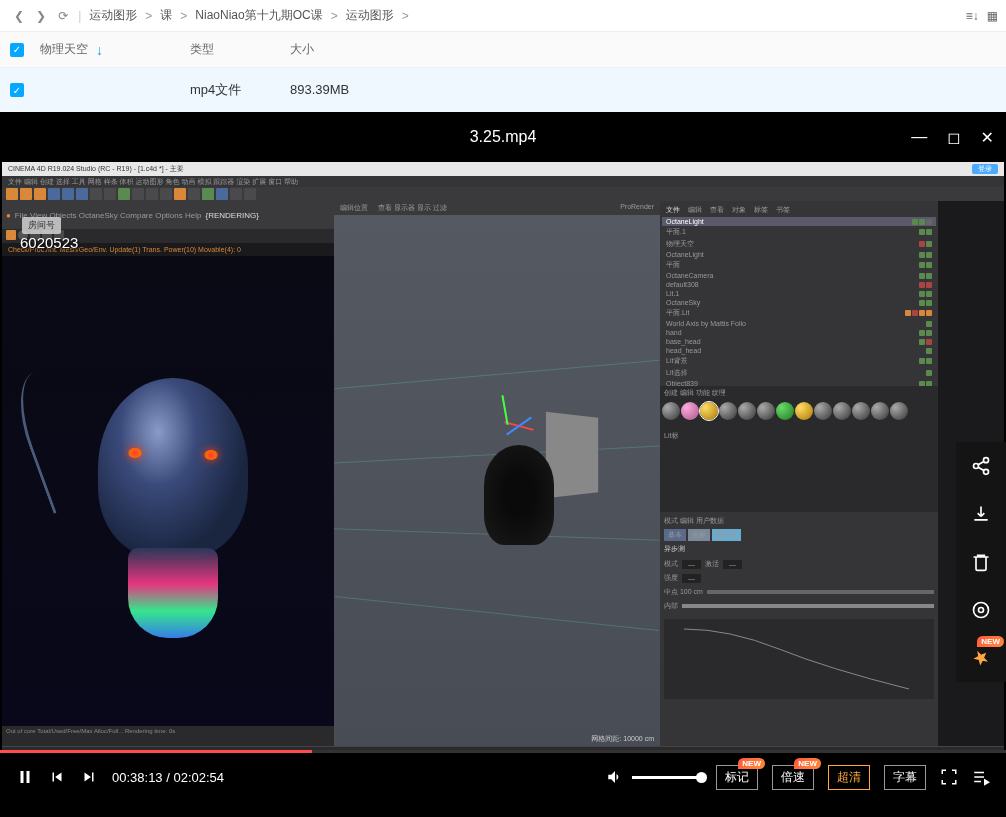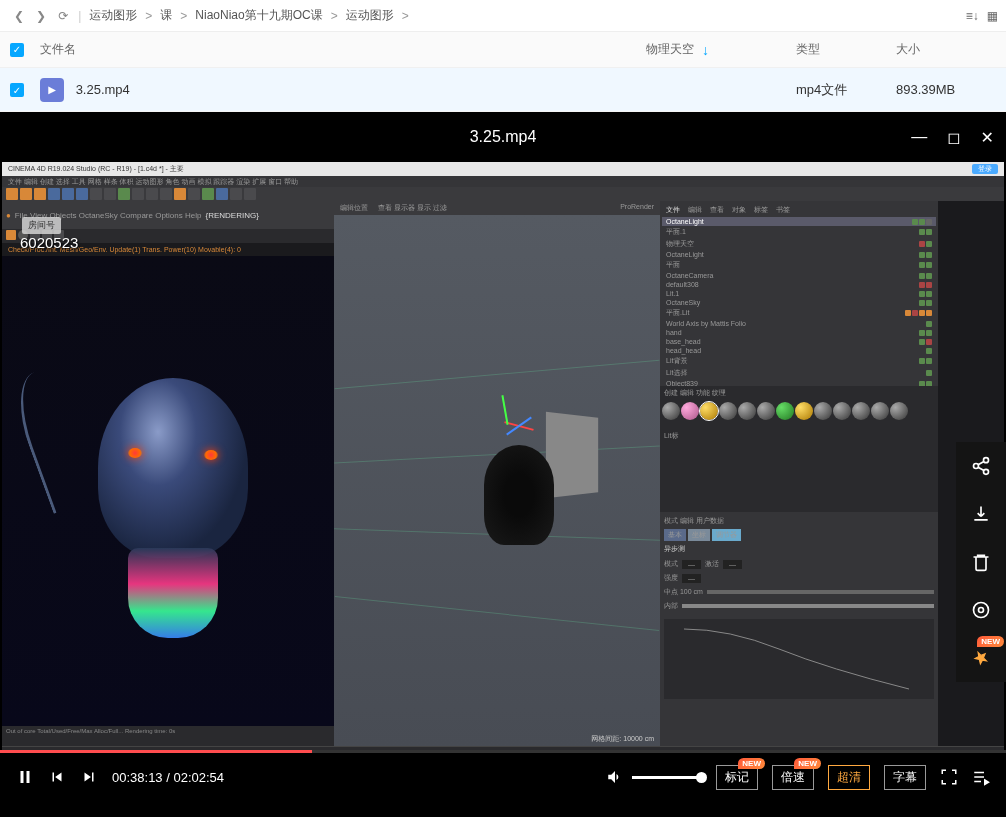--- a/index.html
+++ b/index.html
@@ -140,36 +140,31 @@
   <div class="top-right-icons">
     <span>≡↓</span>
     <span>▦</span>
   </div>
 </div>
 
 <div class="table-header">
   <div class="col-check">
     <span class="checkbox">✓</span>
   </div>
-  <div class="col-name">文件名</div>
   <div class="col-time">
     <span>物理天空</span>
     <span class="sort-arrow">↓</span>
   </div>
   <div class="col-type">类型</div>
   <div class="col-size">大小</div>
 </div>
 
 <div class="table-row">
   <div class="col-check">
     <span class="checkbox">✓</span>
-  </div>
-  <div class="col-name">
-    <span class="file-icon">▶</span>
-    <span>3.25.mp4</span>
   </div>
   <div class="col-time"></div>
   <div class="col-type">mp4文件</div>
   <div class="col-size">893.39MB</div>
 </div>
 
 <div class="video-player">
   <div class="video-titlebar">
     <span>3.25.mp4</span>
     <div class="window-controls">

